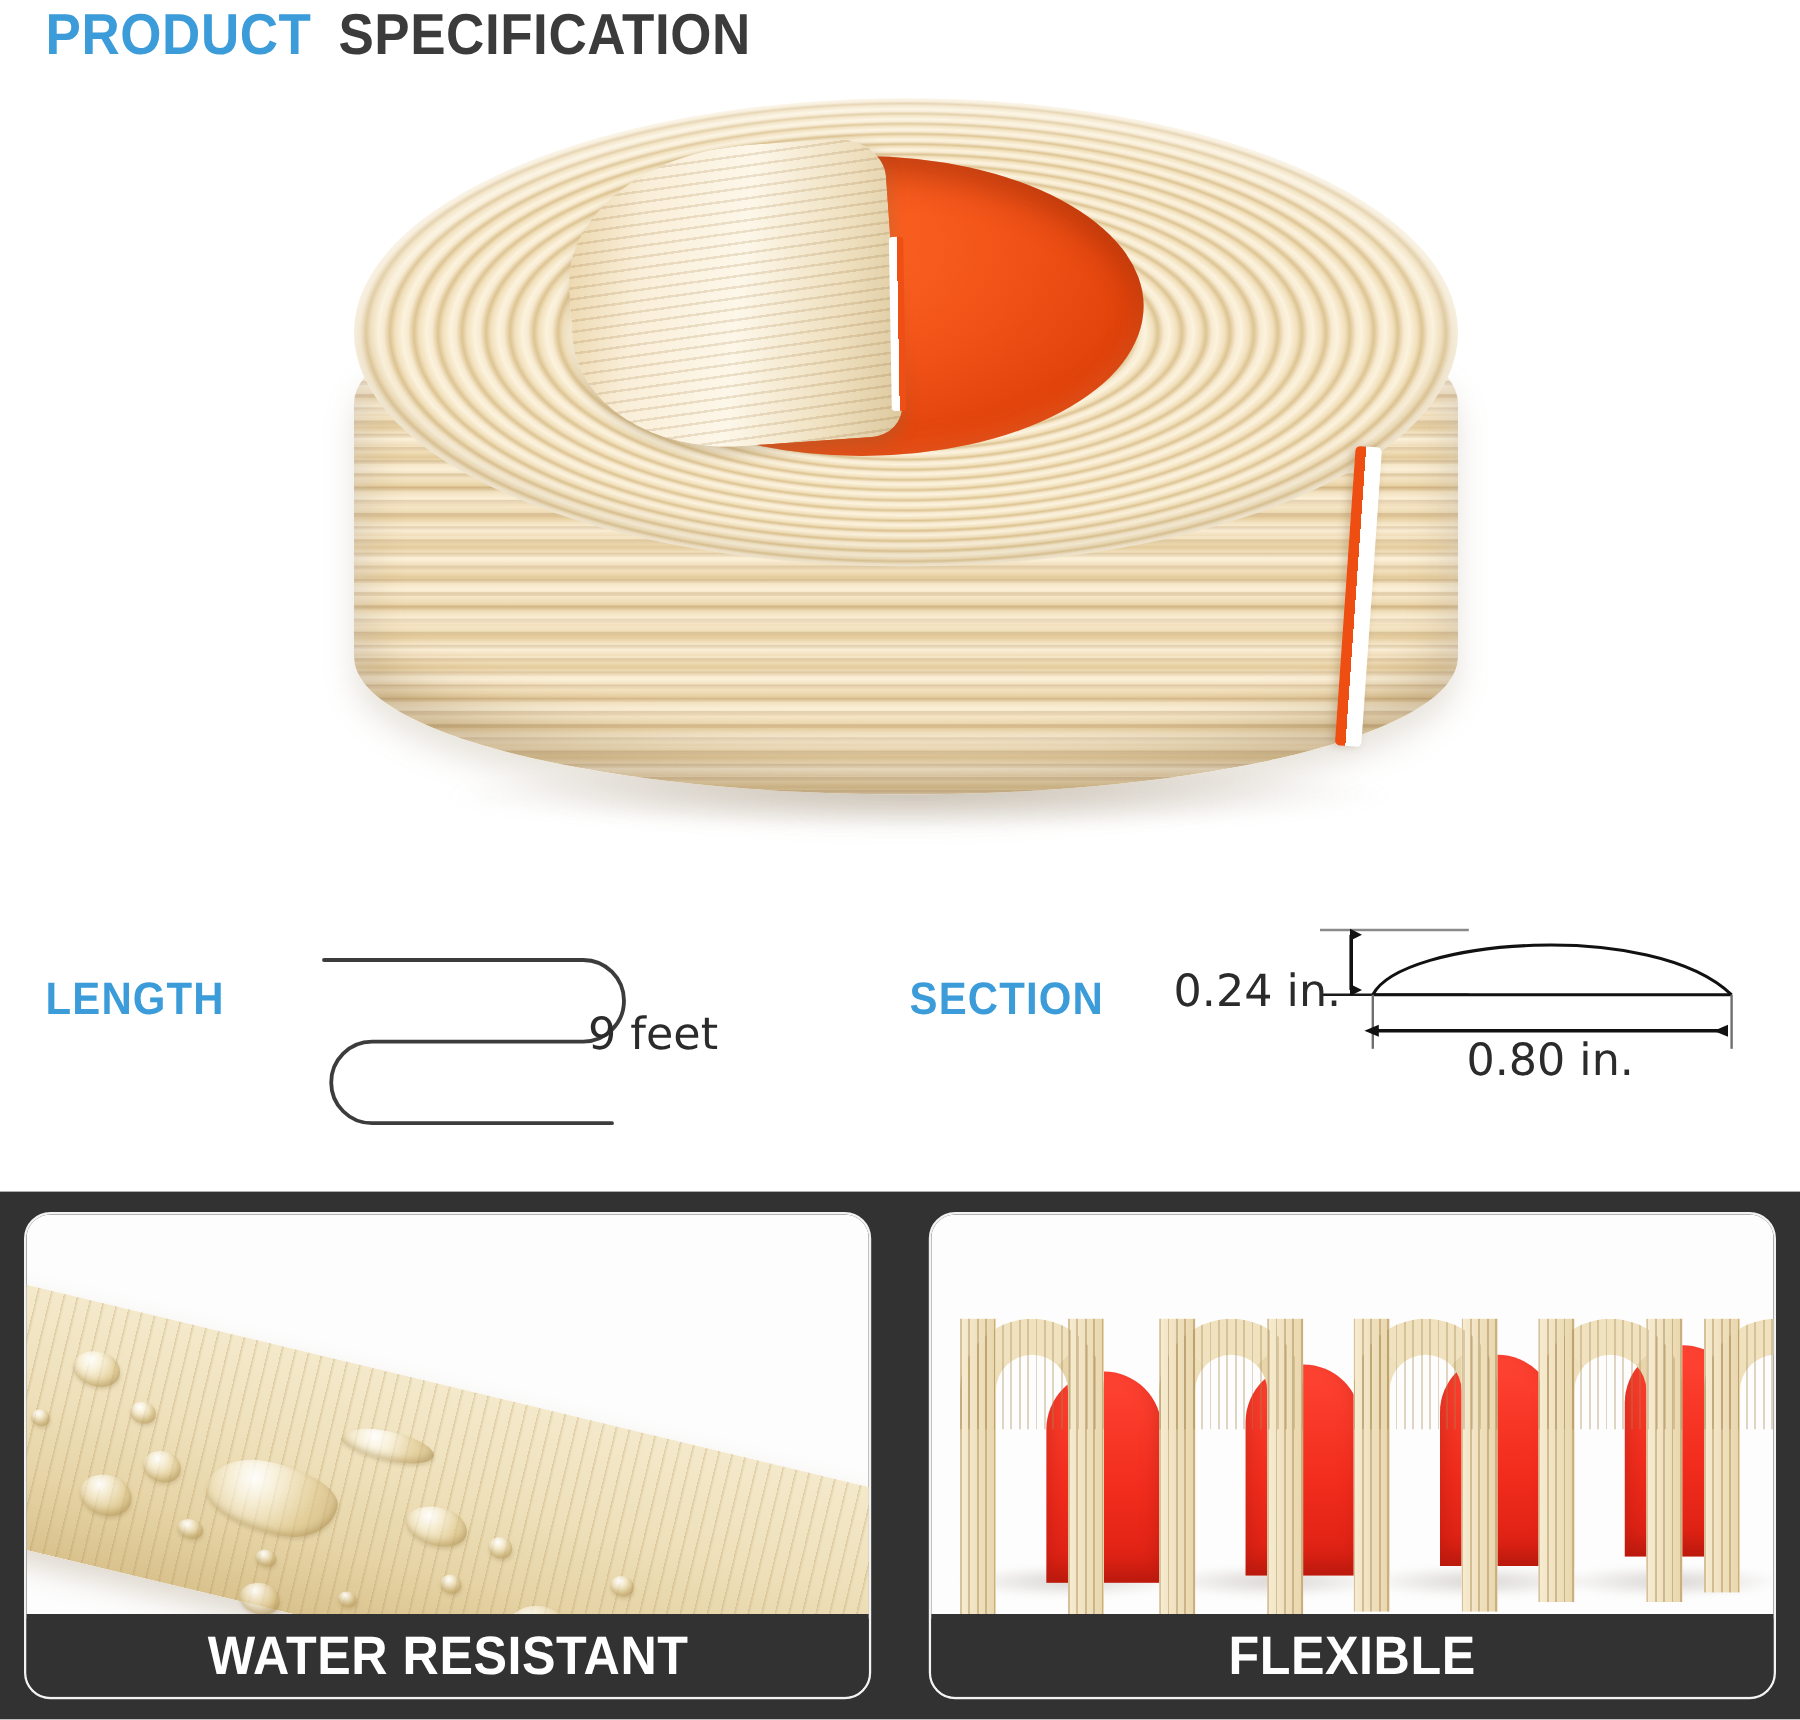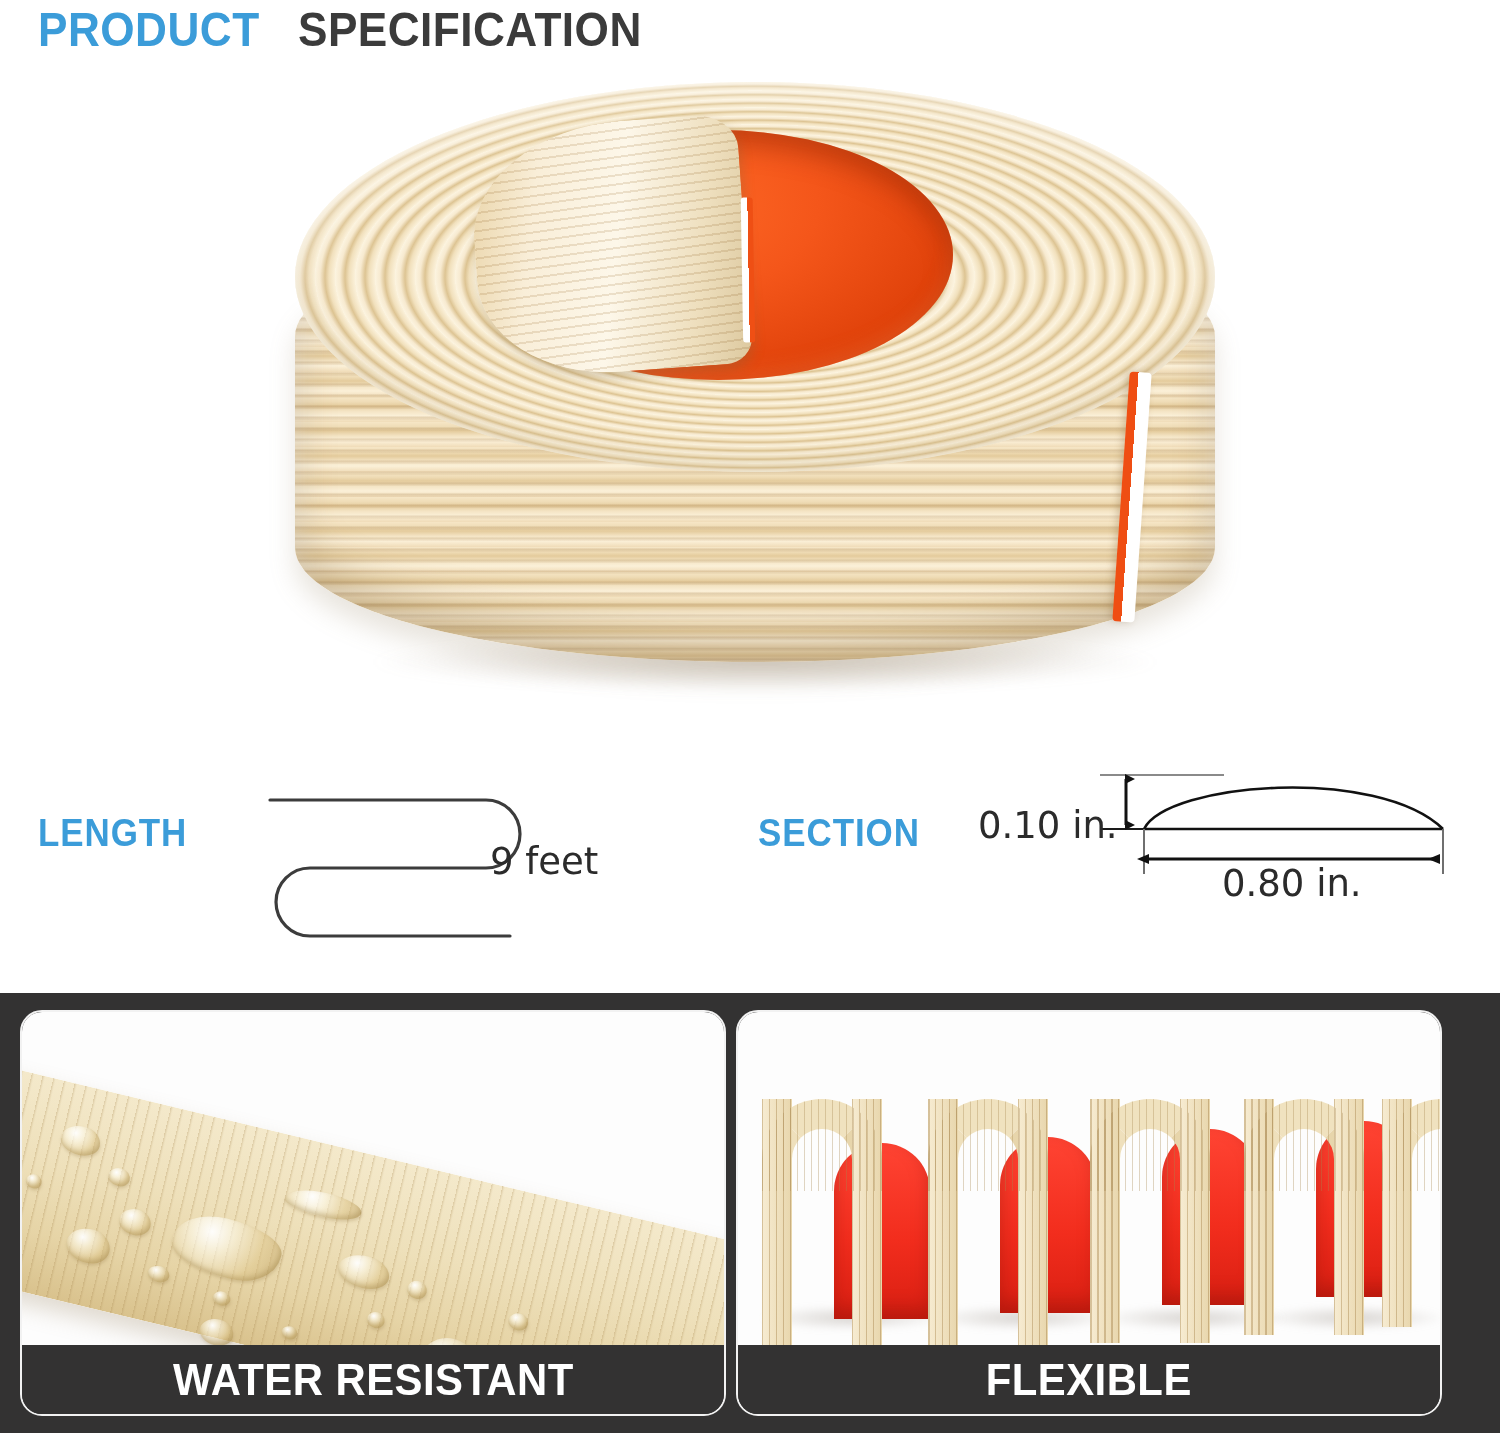--- a/index.html
+++ b/index.html
@@ -3,21 +3,21 @@
 <meta charset="utf-8">
 <style>
   * { margin:0; padding:0; box-sizing:border-box; }
   html,body { width:1500px; height:1433px; background:#ffffff;
     font-family:"Liberation Sans", sans-serif; overflow:hidden; }
 
   #page { position:relative; width:1500px; height:1433px; background:#fff; }
 
   
   #header { position:absolute; left:38px; top:2px; height:54px;
-    display:flex; align-items:center; gap:19px; }
+    display:flex; align-items:center; gap:3px; }
   .h-word { font-size:48px; font-weight:700; letter-spacing:0.5px;
     font-family:"Liberation Sans Narrow","Liberation Sans",sans-serif;
     transform:scaleX(0.92); transform-origin:left center; white-space:nowrap; }
   #h-product { color:#3b9cd9; }
   #h-spec    { color:#3b3b3b; }
 
   
   #hero { position:absolute; left:0px; top:62px; width:1500px; height:700px; }
 
   .roll-wrap { position:absolute; left:255px; top:10px; width:1000px; height:640px; }
@@ -119,21 +119,21 @@
   
   #bottom { position:absolute; left:0; top:993px; width:1500px; height:440px;
             background:#333232; }
 
   .card{
     position:absolute; top:17px; width:706px; height:406px;
     border:2px solid #f2f2f2; border-radius:22px; overflow:hidden;
     background:#333232;
   }
   #card-water { left:20px;padding-left:46px; }
-  #card-flex  { left:736px; }
+  #card-flex  { left:774px; }
 
   .card-photo{ position:absolute; left:0; top:0; width:100%; height:337px;
                background:#fdfdfd; overflow:hidden; }
 
   .card-label{
     position:absolute; left:0; bottom:0; width:100%; height:69px;
     background:#333232; display:flex; align-items:center; justify-content:center;
     color:#ffffff; font-size:45px; font-weight:700; letter-spacing:0.5px;
     font-family:"Liberation Sans Narrow","Liberation Sans",sans-serif;
   }
@@ -250,21 +250,21 @@
 
       <path d="M 46 67 C 70 20, 280 4, 345 67" fill="none" stroke="#111" stroke-width="2.6"></path>
       <line x1="46" y1="67" x2="345" y2="67" stroke="#111" stroke-width="2.6"></line>
 
       <line x1="46" y1="67" x2="46" y2="112" stroke="#6f6f6f" stroke-width="2"></line>
       <line x1="345" y1="67" x2="345" y2="112" stroke="#6f6f6f" stroke-width="2"></line>
 
       <line x1="50" y1="97" x2="341" y2="97" stroke="#111" stroke-width="3" marker-start="url(#ar-l)" marker-end="url(#ar-r)"></line>
     </svg>
 
-    <div class="dim-text" id="txt-014">0.10 in.</div>
+    <div class="dim-text" id="txt-014">0.24 in.</div>
     <div class="dim-text" id="txt-157">0.80 in.</div>
   </div>
 
   <div id="bottom">
 
     <div class="card" id="card-water">
       <div class="card-photo">
         <div class="plank">
           <div class="drop" style="left:120px; top:40px;  width:40px; height:29px;"></div>
           <div class="drop" style="left:175px; top:72px;  width:22px; height:18px;"></div>

